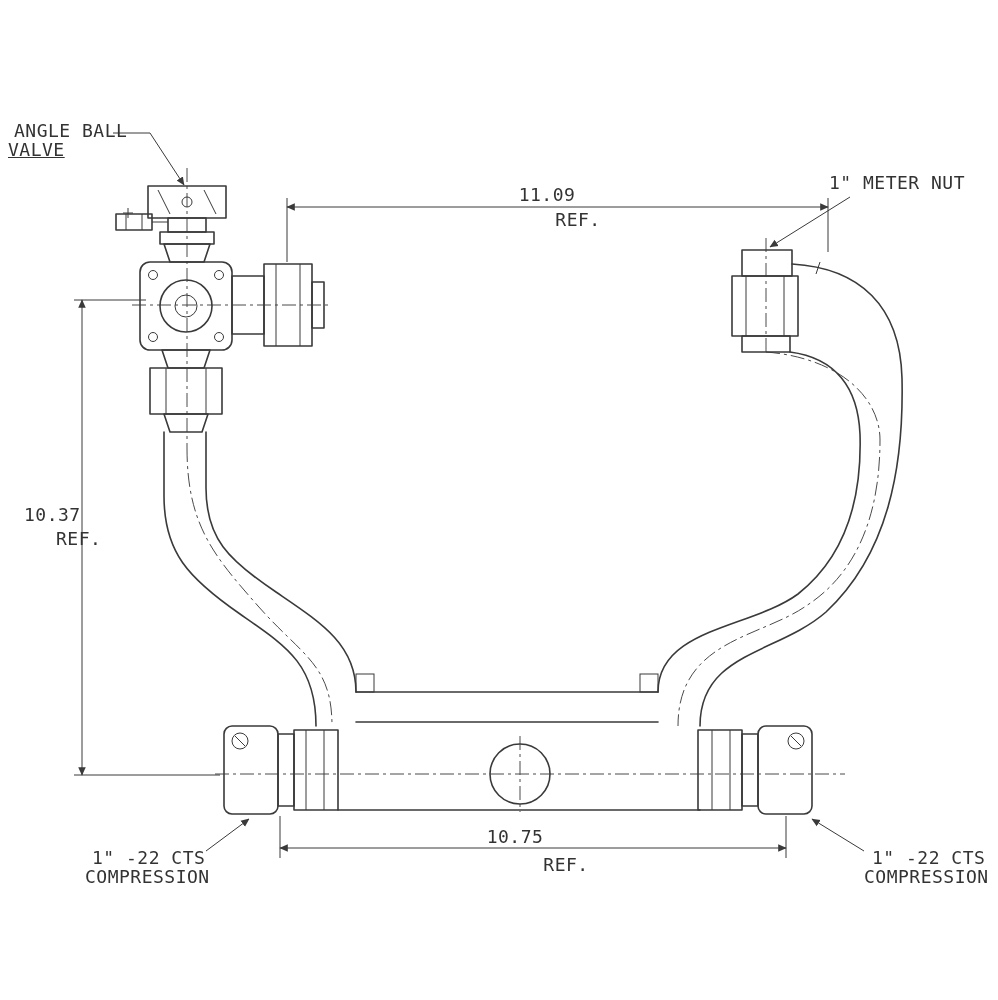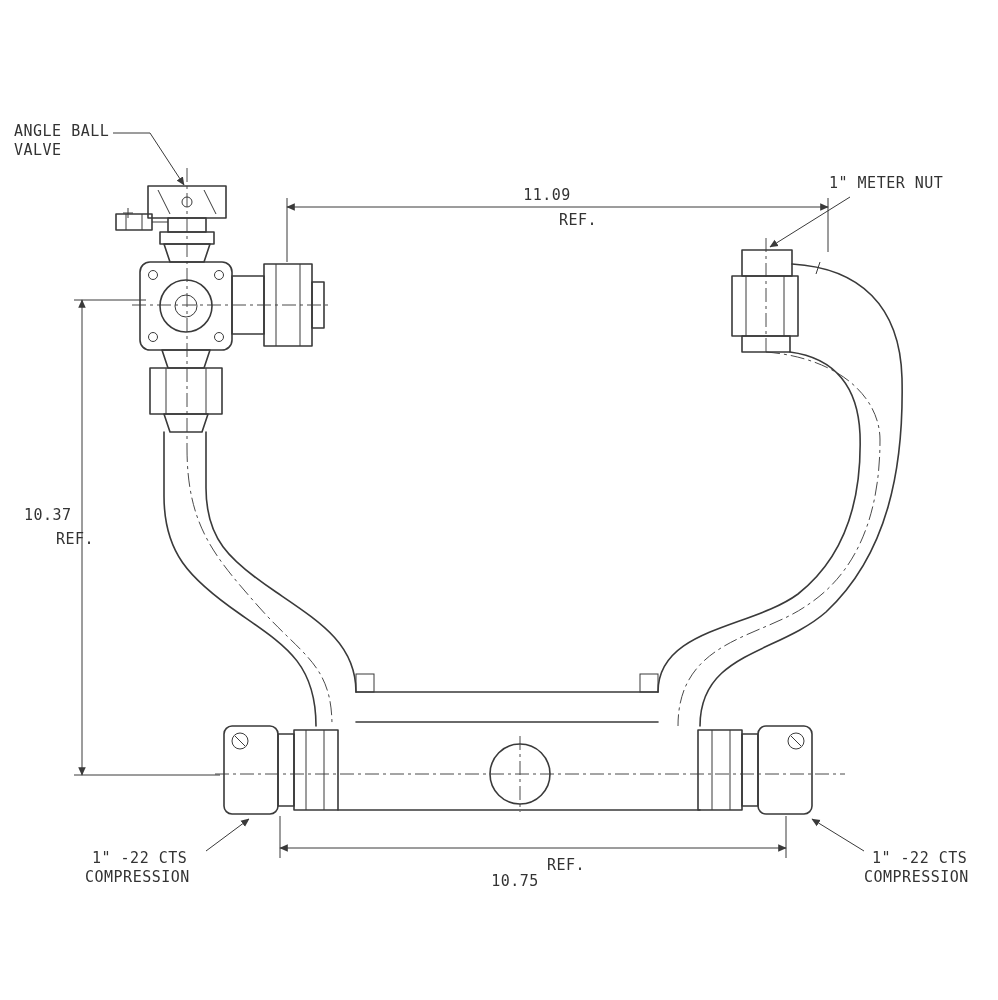--- a/index.html
+++ b/index.html
@@ -3,21 +3,21 @@
 <meta charset="utf-8">
 <style>
   html,body{margin:0;padding:0;background:#fff;}
   #stage{
     position:relative;width:998px;height:1000px;background:#ffffff;
     font-family:"DejaVu Sans Mono","Liberation Mono",monospace;
     color:#333;overflow:hidden;
   }
   #stage svg{position:absolute;left:0;top:0;}
   .lbl{
-    position:absolute;font-size:15px;line-height:18px;letter-spacing:.5px;
+    position:absolute;font-size:18px;line-height:18px;letter-spacing:.5px;
     white-space:nowrap;color:#333;
   }
   .ctr{transform:translateX(-50%);text-align:center;}
   .ln{stroke:#3a3a3a;stroke-width:1.6;fill:none;stroke-linecap:round;stroke-linejoin:round;}
   .thin{stroke:#3a3a3a;stroke-width:1;fill:none;}
   .cl{stroke:#4a4a4a;stroke-width:1;fill:none;stroke-dasharray:14 4 3 4;}
 </style>
 </head>
 <body>
 
@@ -140,31 +140,31 @@
     </g>
     <g>
       <path class="thin" d="M206,851 L249,819" marker-end="url(#arr)"></path>
     </g>
     <g>
       <path class="thin" d="M864,851 L812,819" marker-end="url(#arr)"></path>
     </g>
   </svg>
 
   <div class="lbl" style="left:14px;top:122px;">ANGLE BALL</div>
-  <div class="lbl" style="left:14px;top:141px;">VALVE</div>
+  <div class="lbl" style="left:8px;top:141px;text-decoration:underline;">VALVE</div>
 
   <div class="lbl" style="left:829px;top:174px;">1" METER NUT</div>
 
   <div class="lbl ctr" style="left:547px;top:186px;">11.09</div>
   <div class="lbl ctr" style="left:578px;top:211px;">REF.</div>
 
   <div class="lbl" style="left:24px;top:506px;">10.37</div>
   <div class="lbl" style="left:56px;top:530px;">REF.</div>
 
-  <div class="lbl ctr" style="left:515px;top:872px;">10.75</div>
+  <div class="lbl ctr" style="left:515px;top:828px;">10.75</div>
   <div class="lbl ctr" style="left:566px;top:856px;">REF.</div>
 
   <div class="lbl" style="left:92px;top:849px;">1" -22 CTS</div>
   <div class="lbl" style="left:85px;top:868px;">COMPRESSION</div>
 
   <div class="lbl" style="left:872px;top:849px;">1" -22 CTS</div>
   <div class="lbl" style="left:864px;top:868px;">COMPRESSION</div>
 
 </div>
 

